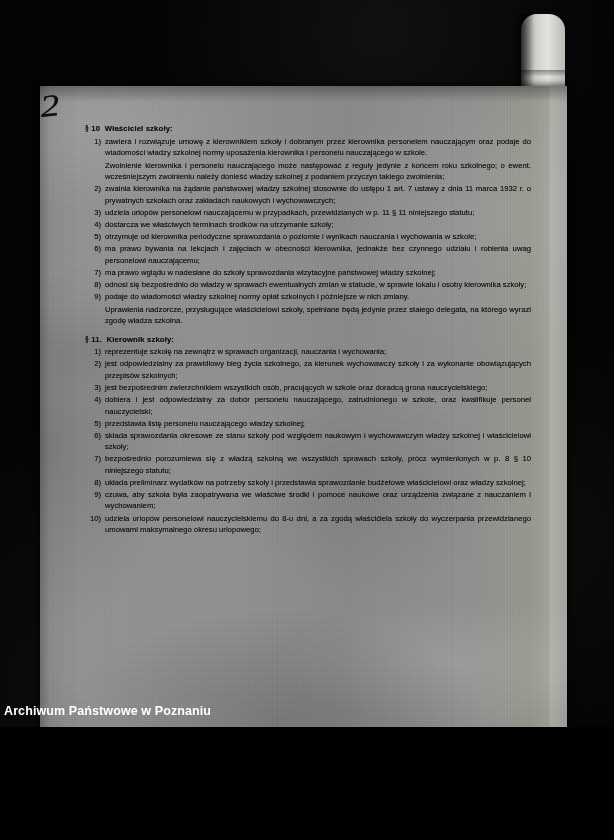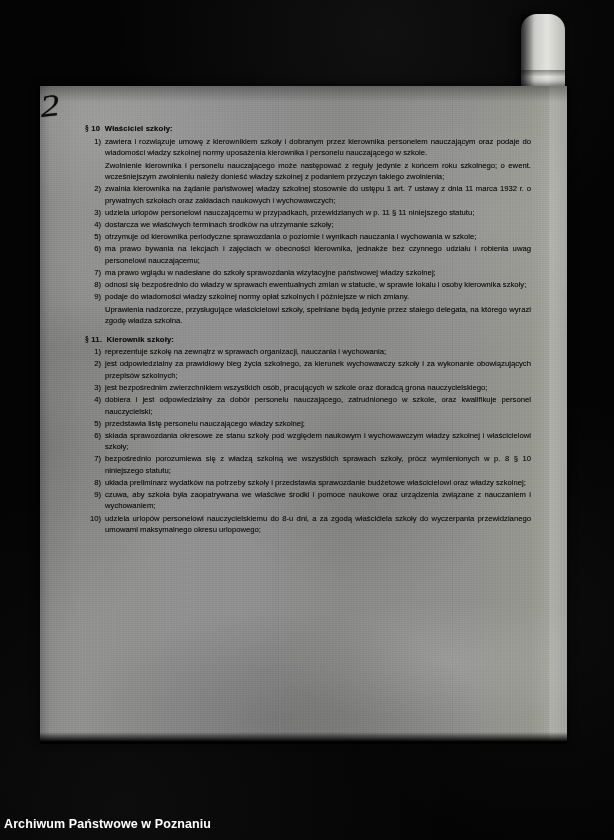--- a/index.html
+++ b/index.html
@@ -11,21 +11,21 @@
   body {
     width: 614px;
     height: 840px;
     overflow: hidden;
     font-family: "Liberation Sans", sans-serif;
   }
 
   #scan {
     position: relative;
     width: 614px;
-    height: 840px;
+    height: 727px;
     background: #000000;
     overflow: hidden;
   }
 
   
   .backdrop {
     position: absolute;
     inset: 0;
     background:
       radial-gradient(circle at 62% 4%, rgba(255,255,255,0.05) 0%, rgba(255,255,255,0) 30%),

